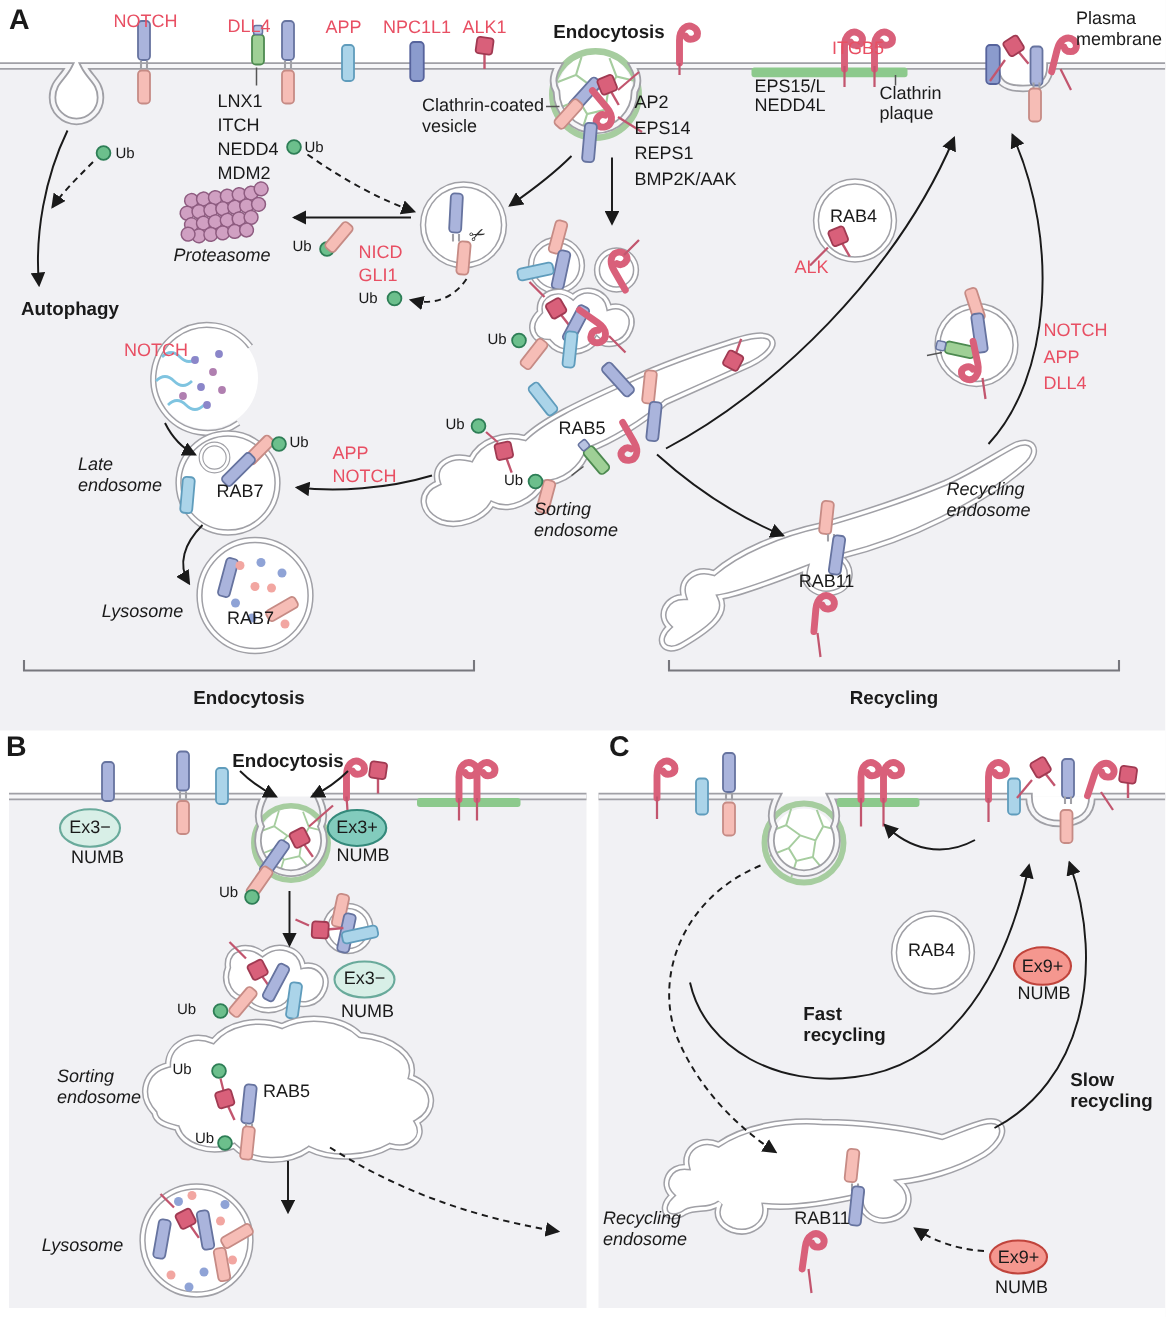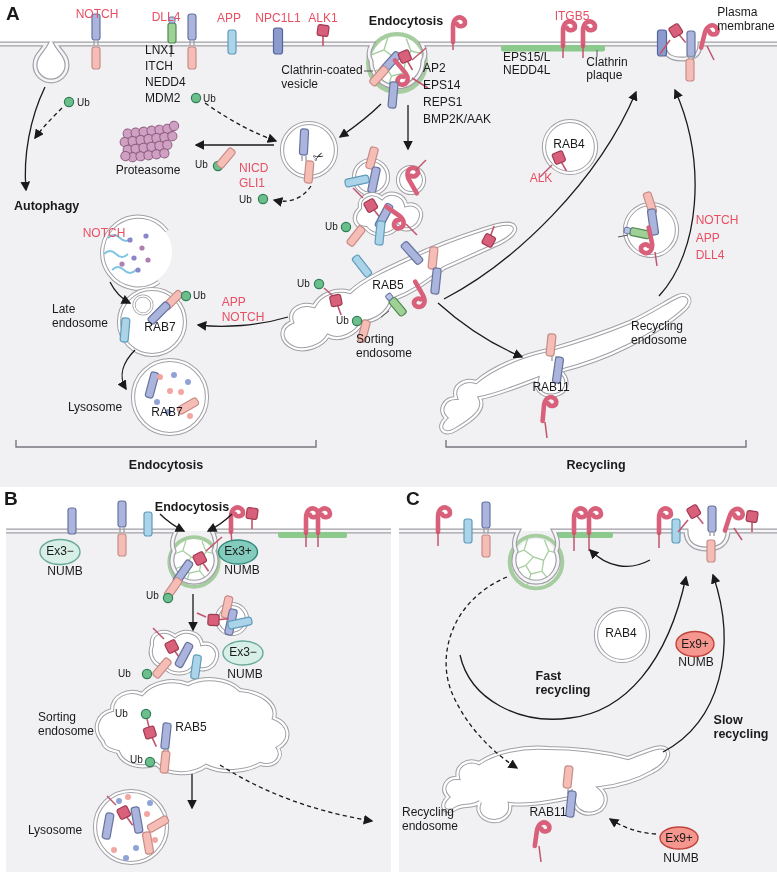--- a/index.html
+++ b/index.html
@@ -3,21 +3,21 @@
 <meta charset="utf-8">
 <style>
   html,body{margin:0;background:#fff}
   .fig{position:relative;width:777px;height:878px;background:#fff;
        font-family:"Liberation Sans",sans-serif;color:#1a1a1a;overflow:hidden}
   .fig svg{position:absolute;left:0;top:0}
   .t{position:absolute;font-size:12px;line-height:13.5px;white-space:pre-line}
   .c{transform:translateX(-50%);}
   .red{color:#e84f63}
   .b{font-weight:bold;font-size:12.5px}
-  .i{}
+  .i{font-style:italic}
   .pl{font-weight:bold;font-size:19px;line-height:19px}
   .sm{font-size:10px}
   .scis{position:absolute;font-size:13px;color:#333;transform:rotate(-25deg)}
   
   .m1{fill:none;stroke:#a0a0a6;stroke-width:5}
   .m2{fill:none;stroke:#f6f6f8;stroke-width:2.6}
   .v1{fill:#fff;stroke:#a0a0a6;stroke-width:4.2}
   .v2{fill:none;stroke:#fff;stroke-width:2.2}
   .w1{fill:#fff;stroke:#a0a0a6;stroke-width:3.2}
   .w2{fill:none;stroke:#fff;stroke-width:1.7}
@@ -451,24 +451,24 @@
 </g>
 </svg>
 
 <div class="t pl" style="left:6px;top:4px">A</div>
 <div class="t c red" style="left:97px;top:8px">NOTCH</div>
 <div class="t c red" style="left:166px;top:11px">DLL4</div>
 <div class="t c red" style="left:229px;top:12px">APP</div>
 <div class="t c red" style="left:278px;top:12px">NPC1L1</div>
 <div class="t c red" style="left:323px;top:12px">ALK1</div>
 <div class="t c b" style="left:406px;top:15px">Endocytosis</div>
-<div class="t c red" style="left:572px;top:10px">ITGB5</div>
+<div class="t c red" style="left:572px;top:26px">ITGB5</div>
 <div class="t c" style="left:746px;top:6px">Plasma
 membrane</div>
-<div class="t" style="left:145px;top:42px;line-height:16px">LNX1
+<div class="t" style="left:145px;top:59px;line-height:16px">LNX1
 ITCH
 NEDD4
 MDM2</div>
 <div class="t c" style="left:322px;top:64px">Clathrin-coated
 vesicle</div>
 <div class="t" style="left:423px;top:60px;line-height:17px">AP2
 EPS14
 REPS1
 BMP2K/AAK</div>
 <div class="t" style="left:503px;top:51px;line-height:13px">EPS15/L

